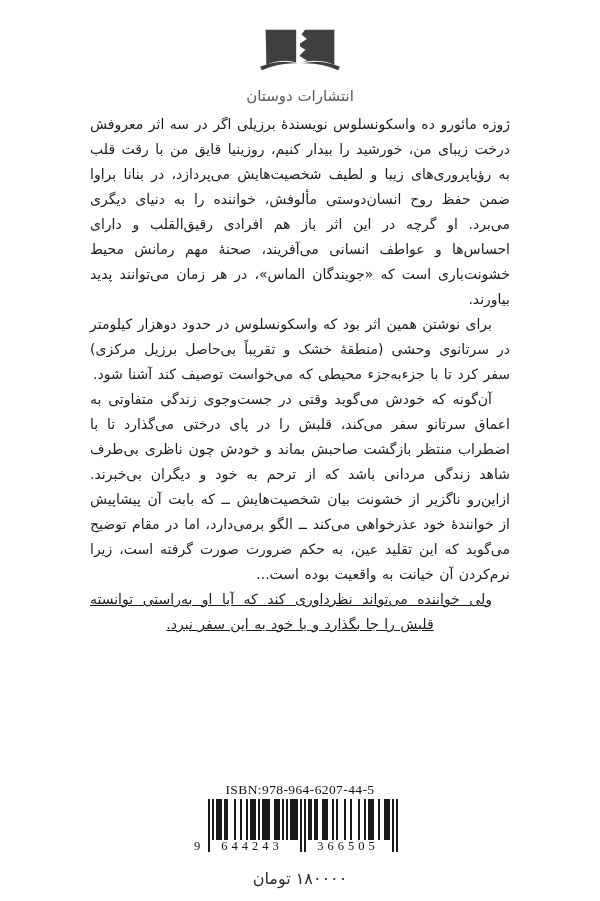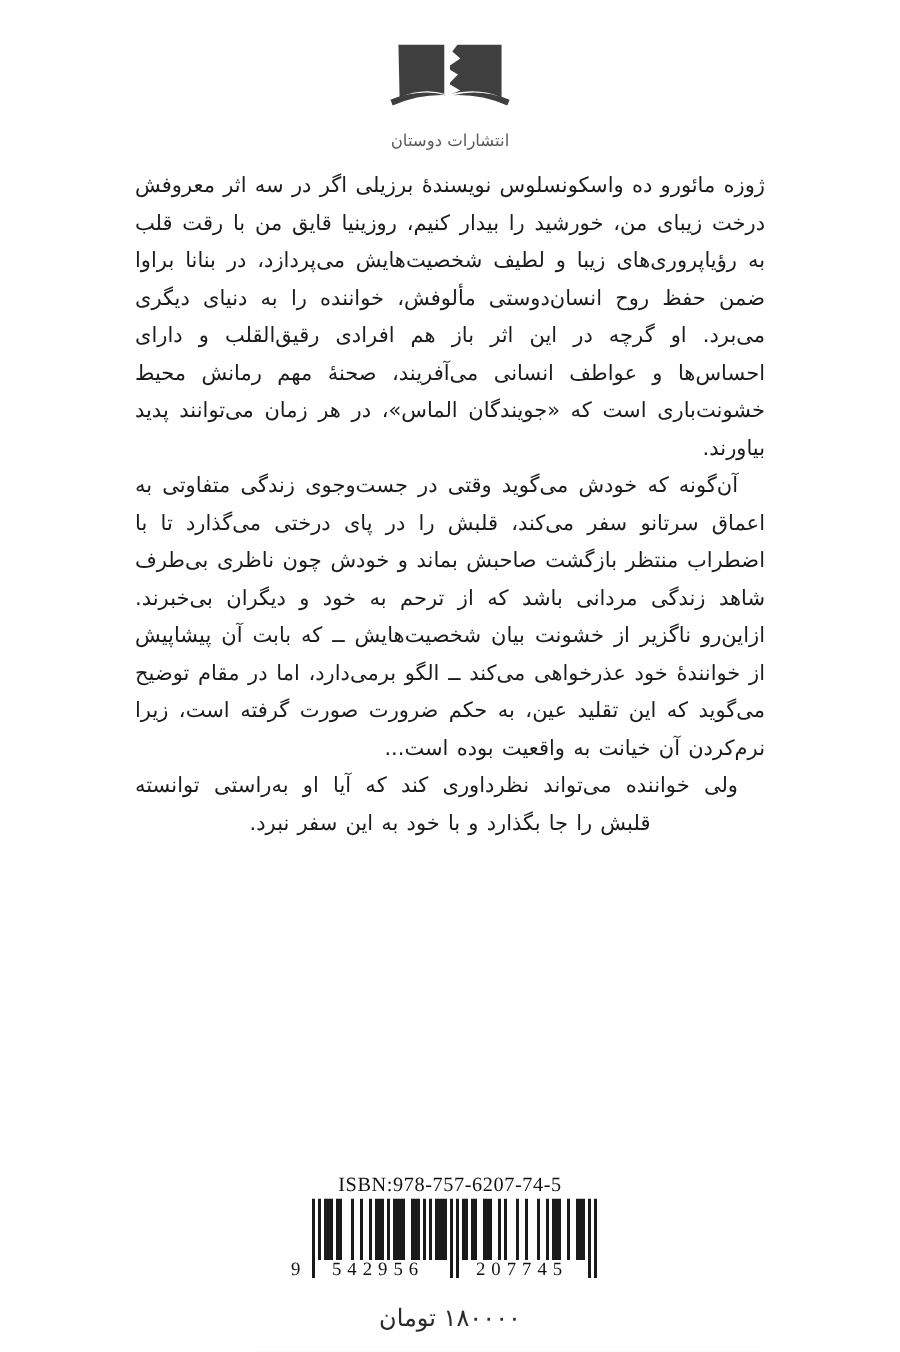--- a/index.html
+++ b/index.html
@@ -15,38 +15,38 @@
     background:#ffffff;
   }
   
   .pub-header{
     position:absolute;top:26px;left:0;right:0;
     text-align:center;
   }
   .pub-logo{display:inline-block;width:92px;height:52px;}
   .pub-name{
     margin-top:2px;
-    font-size:11px;color:#5a5a5a;
+    font-size:15px;color:#5a5a5a;
     direction:rtl;
     letter-spacing:.5px;
   }
   
   .blurb{
     position:absolute;
     top:112px;left:90px;right:90px;
     direction:rtl;
     text-align:justify;
     font-size:14px;
     line-height:25px;
     color:#1c1c1c;
     word-spacing:1px;
   }
   .blurb p{margin:0;padding:0;}
   .blurb p.indent{text-indent:18px;}
-  .blurb p.center-last{text-align-last:center;}
+  .blurb p.center-last{text-align-last:center;text-decoration:underline;}
   .book-title{font-weight:normal;}
   
   .footer{
     position:absolute;top:782px;left:0;right:0;
     text-align:center;
   }
   .isbn{
     font-family:"Liberation Serif",serif;
     font-size:13.5px;color:#111;
     letter-spacing:.4px;
@@ -90,26 +90,27 @@
 
         <path d="M8,53 Q34,43 57,49 Q33,48 10,58 Z" fill="#3f3f3f"></path>
         <path d="M112,53 Q86,43 63,49 Q87,48 110,58 Z" fill="#3f3f3f"></path>
       </svg>
     </span>
     <div class="pub-name">انتشارات دوستان</div>
   </div>
 
   <div class="blurb">
       <p class=""><span>ژوزه مائورو ده واسکونسلوس نویسندهٔ برزیلی اگر در سه اثر معروفش </span><span class="book-title">درخت زیبای من</span><span>، </span><span class="book-title">خورشید را بیدار کنیم</span><span>، </span><span class="book-title">روزینیا قایق من</span><span> با رقت قلب به رؤیاپروری‌های زیبا و لطیف شخصیت‌هایش می‌پردازد، در </span><span class="book-title">بنانا براوا</span><span> ضمن حفظ روح انسان‌دوستی مألوفش، خواننده را به دنیای دیگری می‌برد. او گرچه در این اثر باز هم افرادی رقیق‌القلب و دارای احساس‌ها و عواطف انسانی می‌آفریند، صحنهٔ مهم رمانش محیط خشونت‌باری است که «جویندگان الماس»، در هر زمان می‌توانند پدید بیاورند.</span></p>
+      <p class="indent "><span>برای نوشتن همین اثر بود که واسکونسلوس در حدود دوهزار کیلومتر در سرتانوی وحشی (منطقهٔ خشک و تقریباً بی‌حاصل برزیل مرکزی) سفر کرد تا با جزءبه‌جزء محیطی که می‌خواست توصیف کند آشنا شود.</span></p>
       <p class="indent "><span>آن‌گونه که خودش می‌گوید وقتی در جست‌وجوی زندگی متفاوتی به اعماق سرتانو سفر می‌کند، قلبش را در پای درختی می‌گذارد تا با اضطراب منتظر بازگشت صاحبش بماند و خودش چون ناظری بی‌طرف شاهد زندگی مردانی باشد که از ترحم به خود و دیگران بی‌خبرند. ازاین‌رو ناگزیر از خشونت بیان شخصیت‌هایش ــ که بابت آن پیشاپیش از خوانندهٔ خود عذرخواهی می‌کند ــ الگو برمی‌دارد، اما در مقام توضیح می‌گوید که این تقلید عین، به حکم ضرورت صورت گرفته است، زیرا نرم‌کردن آن خیانت به واقعیت بوده است...</span></p>
       <p class="indent center-last"><span>ولی خواننده می‌تواند نظرداوری کند که آیا او به‌راستی توانسته قلبش را جا بگذارد و با خود به این سفر نبرد.</span></p>
     </div>
 
   <div class="footer">
-    <div class="isbn">ISBN:978-757-6207-74-5</div>
+    <div class="isbn">ISBN:978-964-6207-44-5</div>
     <div class="barcode">
       <svg id="bc-svg" width="212" height="53" xmlns="http://www.w3.org/2000/svg">
           <rect x="14" y="0" width="2" height="53" fill="#1a1a1a"></rect>
           <rect x="18" y="0" width="2" height="53" fill="#1a1a1a"></rect>
           <rect x="22" y="0" width="2" height="41" fill="#1a1a1a"></rect>
           <rect x="24" y="0" width="2" height="41" fill="#1a1a1a"></rect>
           <rect x="26" y="0" width="2" height="41" fill="#1a1a1a"></rect>
           <rect x="30" y="0" width="2" height="41" fill="#1a1a1a"></rect>
           <rect x="32" y="0" width="2" height="41" fill="#1a1a1a"></rect>
           <rect x="40" y="0" width="2" height="41" fill="#1a1a1a"></rect>
@@ -151,19 +152,19 @@
           <rect x="176" y="0" width="2" height="41" fill="#1a1a1a"></rect>
           <rect x="178" y="0" width="2" height="41" fill="#1a1a1a"></rect>
           <rect x="184" y="0" width="2" height="41" fill="#1a1a1a"></rect>
           <rect x="190" y="0" width="2" height="41" fill="#1a1a1a"></rect>
           <rect x="192" y="0" width="2" height="41" fill="#1a1a1a"></rect>
           <rect x="194" y="0" width="2" height="41" fill="#1a1a1a"></rect>
           <rect x="198" y="0" width="2" height="53" fill="#1a1a1a"></rect>
           <rect x="202" y="0" width="2" height="53" fill="#1a1a1a"></rect>
         </svg>
       <span class="bc-digit bc-first">9</span>
-      <span class="bc-digit bc-left">542956</span>
-      <span class="bc-digit bc-right">207745</span>
+      <span class="bc-digit bc-left">644243</span>
+      <span class="bc-digit bc-right">366505</span>
     </div>
     <div class="price">۱۸۰۰۰۰ تومان</div>
   </div>
 
 </div>
 
 </body></html>

